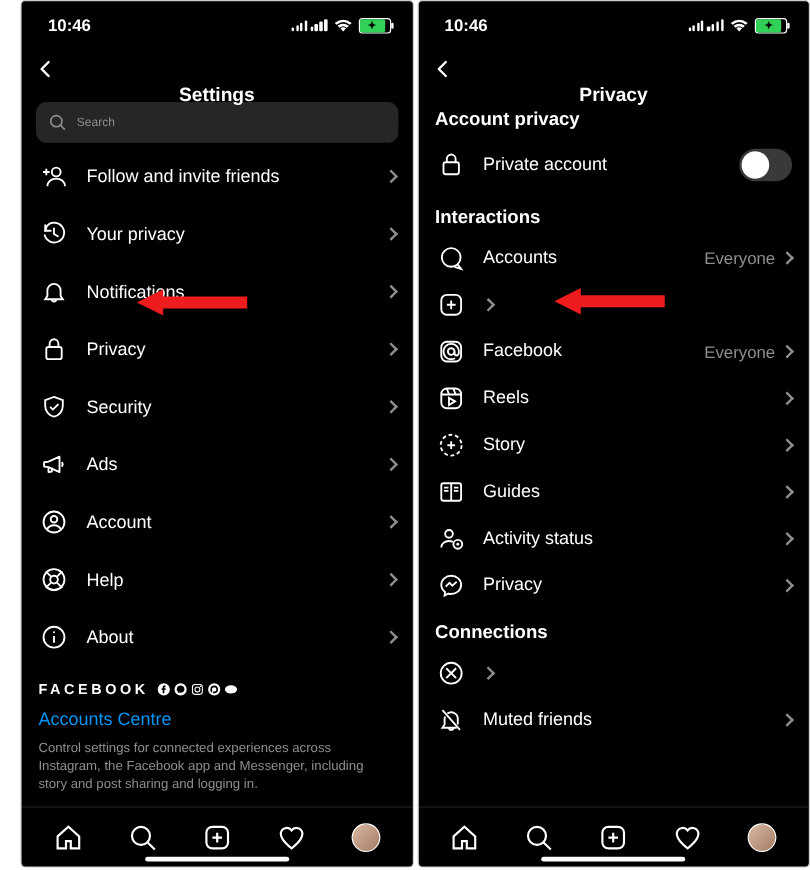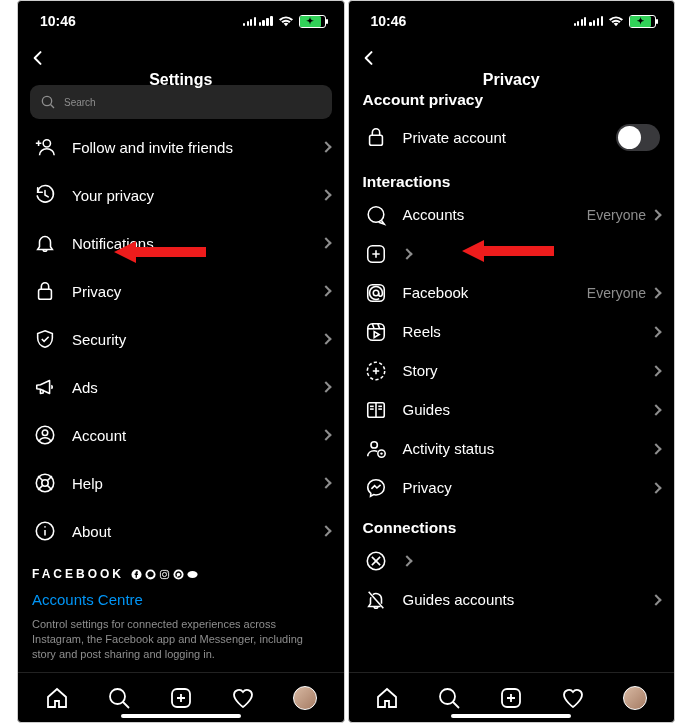--- a/index.html
+++ b/index.html
@@ -442,21 +442,21 @@
       </div>
       <div class="row">
         <div class="row-icon">
             <svg width="22" height="22" viewBox="0 0 24 24" fill="none" stroke="#fff" stroke-width="1.7">
               <path d="M18 16v-5a6 6 0 0 0-9.5-4.9"></path>
               <path d="M6.5 9c-.3.7-.5 1.3-.5 2v5l-2 3h13"></path>
               <path d="M10 19a2 2 0 0 0 4 0"></path>
               <line x1="4" y1="3" x2="20" y2="21"></line>
             </svg>
           </div>
-        <div class="row-label">Guides accounts</div>
+        <div class="row-label">Muted friends</div>
         <div class="chev"></div>
       </div>
     </div>
 
     <div class="bottom-nav">
       <div class="nav-btn">
           <svg width="24" height="24" viewBox="0 0 24 24" fill="none" stroke="#fff" stroke-width="1.8">
             <path d="M3 11l9-8 9 8v10H14v-6h-4v6H3z"></path>
           </svg>
         </div>

